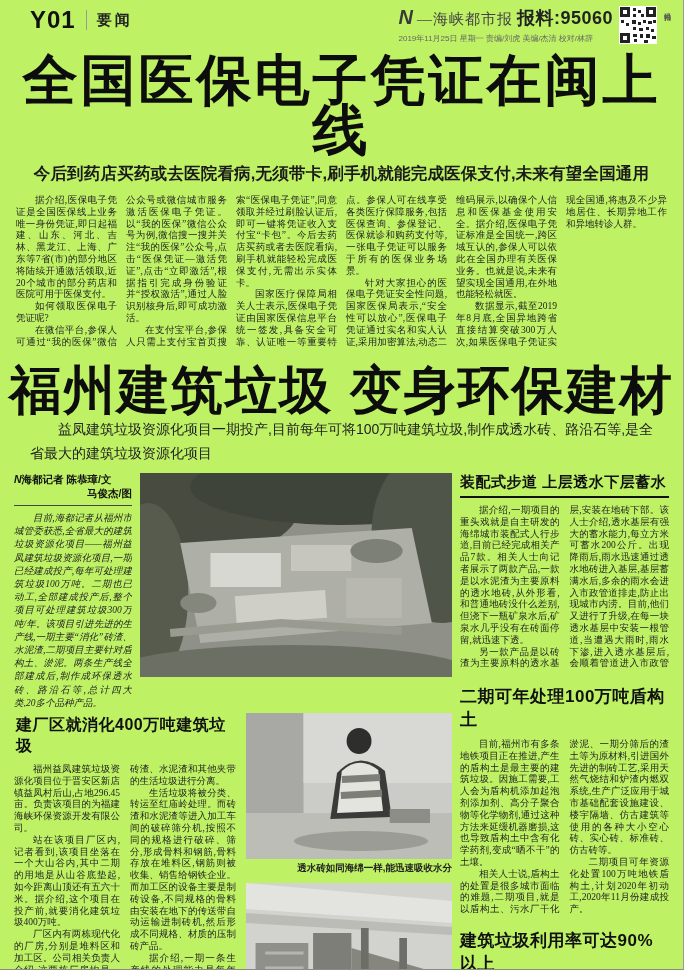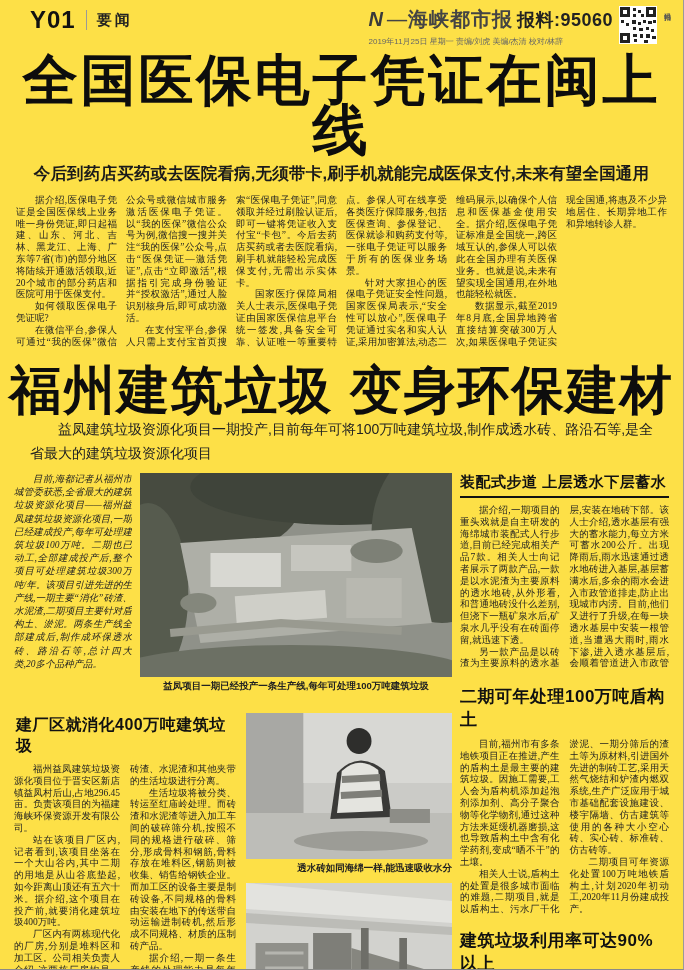--- a/index.html
+++ b/index.html
@@ -1,34 +1,34 @@
 <!DOCTYPE html>
 <html><head>
 <meta charset="utf-8">
 <style>
   * { margin:0; padding:0; box-sizing:border-box; }
   html,body { background:#e8e8e6; }
   .page {
     position:relative; width:684px; height:970px; margin:0 auto;
-    background:#fde047; color:#1c1c1c; overflow:hidden;
+    background:#bef264; color:#1c1c1c; overflow:hidden;
     border-right:1px solid #9a9a98; border-bottom:1px solid #8a8a88;
     font-family:"Liberation Sans", sans-serif;
   }
   
   .masthead { display:flex; justify-content:space-between; align-items:flex-start;
     padding:6px 12px 0 30px; height:48px; }
   .mh-left { display:flex; align-items:center; gap:10px; }
   .page-no { font-size:24px; font-weight:900; letter-spacing:1px; color:#111; }
   .mh-divider { width:1px; height:20px; background:#9a9a98; }
   .section-label { font-size:15px; font-weight:700; letter-spacing:3px; color:#222; }
   .mh-right { display:flex; align-items:flex-start; gap:6px; }
   .mh-right-text { text-align:left; }
   .brand-line { display:flex; align-items:baseline; gap:4px; white-space:nowrap; }
   .logo-n { font-size:20px; font-weight:900; font-style:italic; color:#3a3a3a; }
-  .paper-name { font-size:20px; font-weight:700; color:#444;
+  .paper-name { font-size:15px; font-weight:400; color:#444;
     font-family:"Liberation Serif","DejaVu Serif",serif; letter-spacing:1px; }
   .hotline { font-size:18px; font-weight:900; color:#222; letter-spacing:0.5px; }
   .date-line { font-size:8px; color:#666; margin-top:3px; white-space:nowrap; }
   .qr { width:38px; height:38px; background:#fff; }
   .qr-label { writing-mode:vertical-rl; font-size:7px; color:#555; line-height:8px; padding-top:2px; }
   
   .a1 { padding:8px 16px 0 16px; }
   .a1-headline { text-align:center; font-size:55px; font-weight:900; letter-spacing:3px;
     color:#0d0d0d; font-family:"Liberation Serif","DejaVu Serif",serif; line-height:50px; }
   .a1-deck { text-align:center; font-size:16.5px; font-weight:700; color:#1a1a1a;
@@ -151,20 +151,24 @@
   </div>
 
   <div class="a2">
     <div class="a2-headline">福州建筑垃圾 变身环保建材</div>
     <div class="a2-deck">益凤建筑垃圾资源化项目一期投产,目前每年可将100万吨建筑垃圾,制作成透水砖、路沿石等,是全省最大的建筑垃圾资源化项目</div>
 
     <div class="a2-body">
       <div class="a2-left">
         <div class="row1">
           <div class="intro-col">
+            <div class="byline">
+              <div class="b1"><span class="logo-sm">N</span><span>海都记者 陈恭璋/文</span></div>
+              <div class="b2">马俊杰/图</div>
+            </div>
             <div class="intro-text">
                 <p>目前,海都记者从福州市城管委获悉,全省最大的建筑垃圾资源化项目——福州益凤建筑垃圾资源化项目,一期已经建成投产,每年可处理建筑垃圾100万吨。二期也已动工,全部建成投产后,整个项目可处理建筑垃圾300万吨/年。该项目引进先进的生产线,一期主要“消化”砖渣、水泥渣,二期项目主要针对盾构土、淤泥。两条生产线全部建成后,制作成环保透水砖、路沿石等,总计四大类,20多个品种产品。</p>
               </div>
           </div>
           <div class="photo1-wrap">
             <div class="photo-frame p1">
               <svg viewBox="0 0 310 204" preserveAspectRatio="none" xmlns="http://www.w3.org/2000/svg">
                 <rect width="310" height="204" fill="#8f9189"></rect>
                 <ellipse cx="40" cy="30" rx="120" ry="60" fill="#474b40"></ellipse>
                 <ellipse cx="200" cy="14" rx="150" ry="38" fill="#3f443a"></ellipse>
@@ -174,21 +178,20 @@
                 <polygon points="40,70 270,55 290,150 60,170" fill="#aeafa7"></polygon>
                 <rect x="70" y="80" width="70" height="34" fill="#d8d8d2"></rect>
                 <rect x="150" y="72" width="60" height="26" fill="#c6c6bf"></rect>
                 <rect x="95" y="120" width="90" height="28" fill="#cfcfc8" transform="rotate(-4 140 134)"></rect>
                 <rect x="205" y="105" width="55" height="40" fill="#b8b8b0"></rect>
                 <path d="M30,160 L140,150 L260,158" stroke="#999a90" stroke-width="8" fill="none"></path>
                 <ellipse cx="235" cy="78" rx="26" ry="12" fill="#7d8076"></ellipse>
                 <ellipse cx="58" cy="130" rx="18" ry="10" fill="#84877c"></ellipse>
               </svg>
             </div>
-            <div class="caption cap-center">益凤项目一期已经投产一条生产线,每年可处理100万吨建筑垃圾</div>
           </div>
         </div>
 
         <div class="row2">
           <div class="left-block">
             <div class="h-left">建厂区就消化400万吨建筑垃圾</div>
             <div class="flow2 lb-flow">
                 <p>福州益凤建筑垃圾资源化项目位于晋安区新店镇益凤村后山,占地296.45亩。负责该项目的为福建海峡环保资源开发有限公司。</p>
                 <p>站在该项目厂区内,记者看到,该项目坐落在一个大山谷内,其中二期的用地是从山谷底垫起,如今距离山顶还有五六十米。据介绍,这个项目在投产前,就要消化建筑垃圾400万吨。</p>
                 <p>厂区内有两栋现代化的厂房,分别是堆料区和加工区。公司相关负责人介绍,这两栋厂房均是一期项目,有两条生产线,目前一条生产线已经试投产,第二条生产线正在建设中。一期主要针对建筑垃圾中最为常见的砖渣、水泥渣。建筑垃圾被运至厂区后,经过机械分拣,将砖渣、水泥渣和其他夹带的生活垃圾进行分离。</p>

